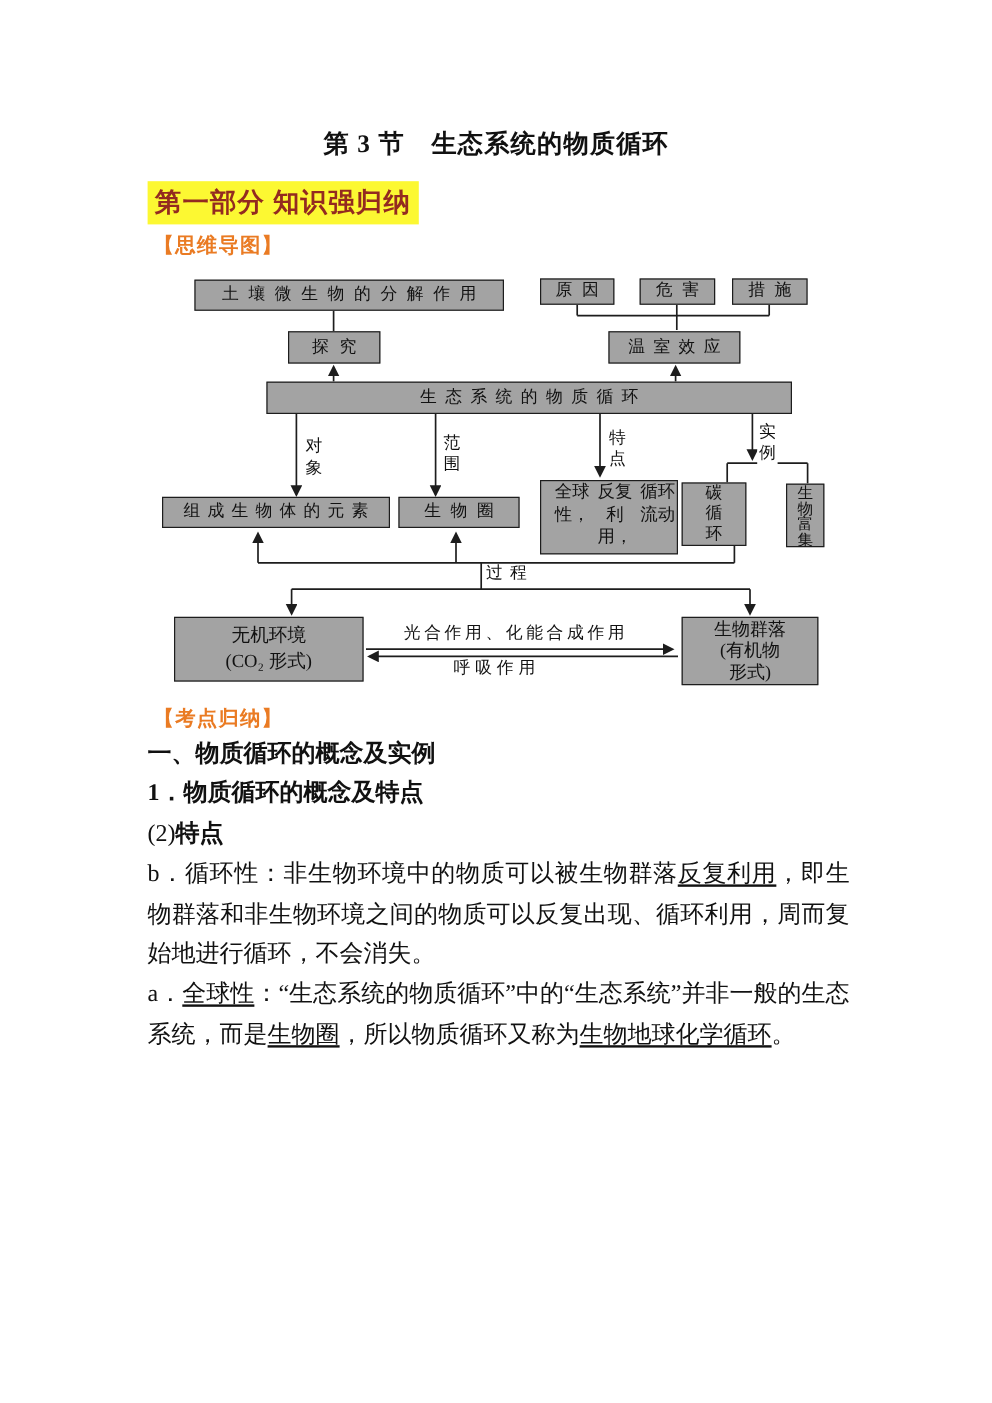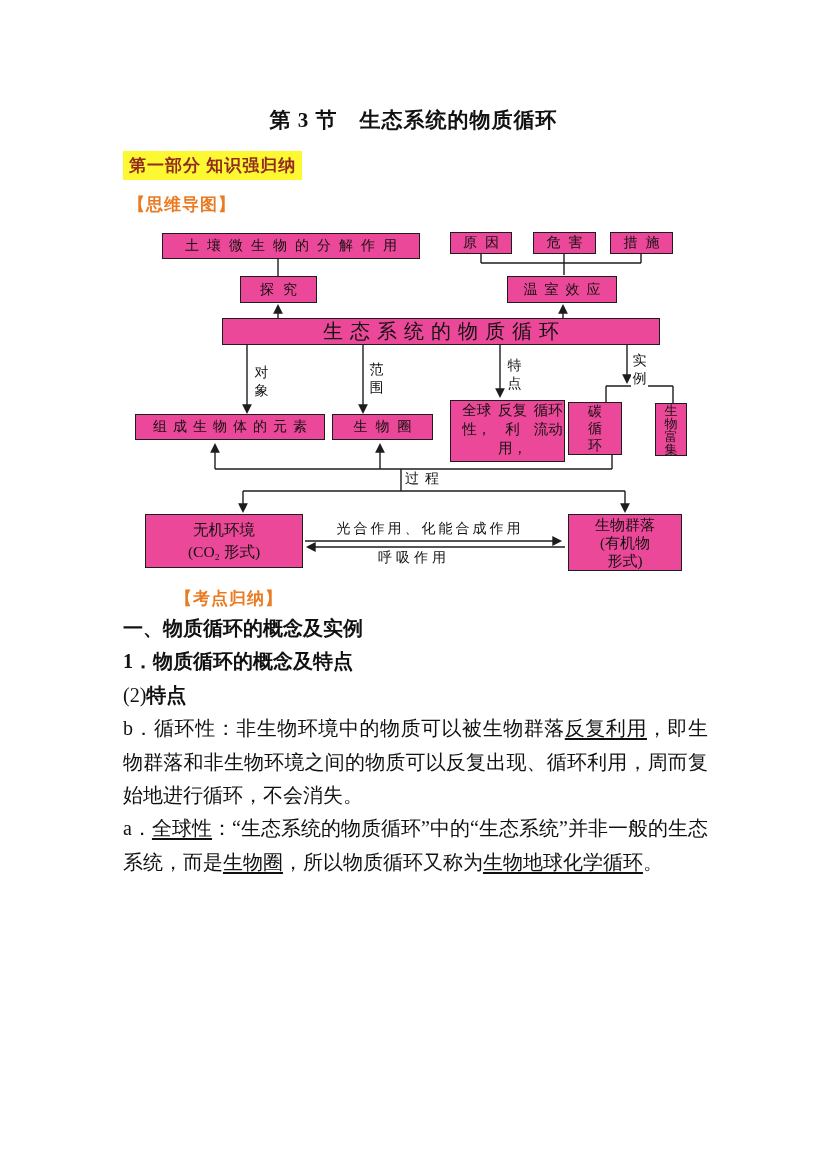--- a/index.html
+++ b/index.html
@@ -3,30 +3,30 @@
 <meta charset="utf-8">
 <style>
   html,body{margin:0;padding:0;background:#888;}
   .page{
     position:relative;width:827px;height:1169px;background:#fff;margin:0 auto;
     font-family:"Liberation Serif","DejaVu Serif",serif;color:#111;overflow:hidden;
   }
   .title{position:absolute;top:106px;left:0;width:827px;text-align:center;
     font-size:21px;font-weight:bold;letter-spacing:1px;}
   .part-heading{position:absolute;top:151px;left:123px;
-    background:#fcf832;color:#932a20;font-weight:bold;font-size:17px;
+    background:#fcf832;color:#932a20;font-weight:bold;font-size:22px;
     padding:3px 6px;letter-spacing:1px;}
   .sec-heading{position:absolute;left:128px;color:#ea7b23;font-weight:bold;
     font-size:17px;letter-spacing:1px;}
   .h-mindmap{top:193px;}
-  .h-keypoints{top:587px;margin-left:47px;}
+  .h-keypoints{top:587px;}
 
   .diagram{position:absolute;left:0;top:225px;width:827px;height:360px;font-size:14px;}
   .diagram svg{position:absolute;left:0;top:0;}
-  .dbox{position:absolute;border:1.6px solid #1d1d1d;background:#ec4899;
+  .dbox{position:absolute;border:1.6px solid #1d1d1d;background:#a3a3a3;
     display:flex;align-items:center;justify-content:center;text-align:center;
     box-sizing:border-box;line-height:1.25;}
   .lbl{position:absolute;background:#fff;line-height:1.15;}
   .vstack{word-break:break-all;text-align:center;}
   .ml{display:block;}
 
   .keypoints{position:absolute;top:612px;left:123px;width:585px;
     font-size:20px;line-height:33.4px;text-align:justify;}
   .para{margin:0;}
   .bold{font-weight:bold;}
@@ -91,21 +91,21 @@
     <div class="dbox" style="left:162px;top:8px;width:258px;height:26px;letter-spacing:8px;padding-left:8px;">土壤微生物的分解作用</div>
 
     <div class="dbox" style="left:450px;top:7px;width:62px;height:22px;letter-spacing:8px;padding-left:8px;">原因</div>
     <div class="dbox" style="left:533px;top:7px;width:63px;height:22px;letter-spacing:8px;padding-left:8px;">危害</div>
     <div class="dbox" style="left:610px;top:7px;width:63px;height:22px;letter-spacing:8px;padding-left:8px;">措施</div>
 
     <div class="dbox" style="left:240px;top:51px;width:77px;height:27px;letter-spacing:9px;padding-left:9px;">探究</div>
 
     <div class="dbox" style="left:507px;top:51px;width:110px;height:27px;letter-spacing:7px;padding-left:7px;">温室效应</div>
 
-    <div class="dbox" style="left:222px;top:93px;width:438px;height:27px;letter-spacing:7px;padding-left:7px;font-size:20px;">生态系统的物质循环</div>
+    <div class="dbox" style="left:222px;top:93px;width:438px;height:27px;letter-spacing:7px;padding-left:7px;font-size:14px;">生态系统的物质循环</div>
 
     <div class="dbox" style="left:135px;top:189px;width:190px;height:26px;letter-spacing:6px;padding-left:6px;">组成生物体的元素</div>
 
     <div class="dbox" style="left:332px;top:189px;width:101px;height:26px;letter-spacing:8px;padding-left:8px;">生物圈</div>
 
     <div class="dbox" style="left:450px;top:175px;width:115px;height:62px;align-items:flex-start;padding-left:10px;line-height:19px;font-size:14.5px;">
       <span class="ml">全球性，</span>
       <span class="ml">反复利用，</span>
       <span class="ml">循环流动</span>
     </div>

